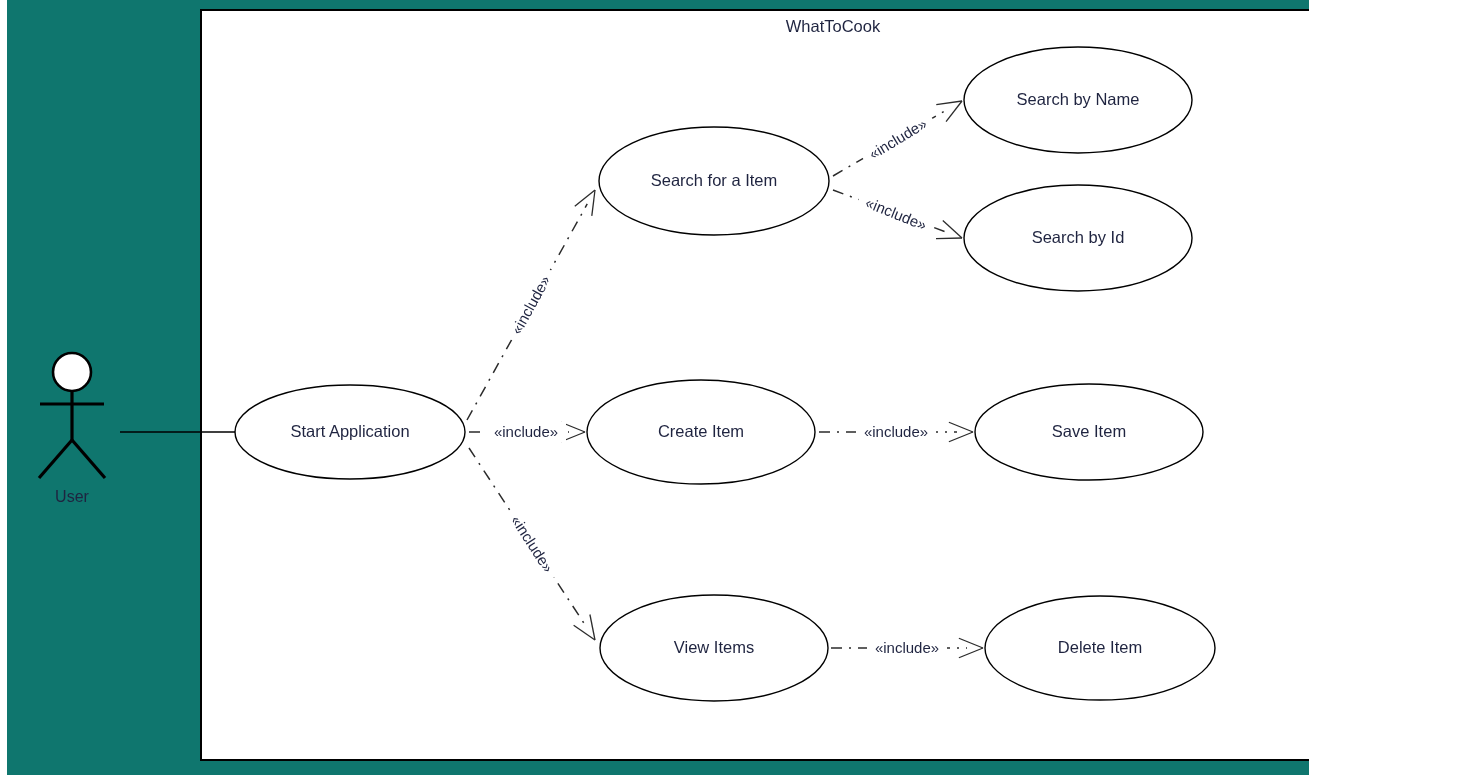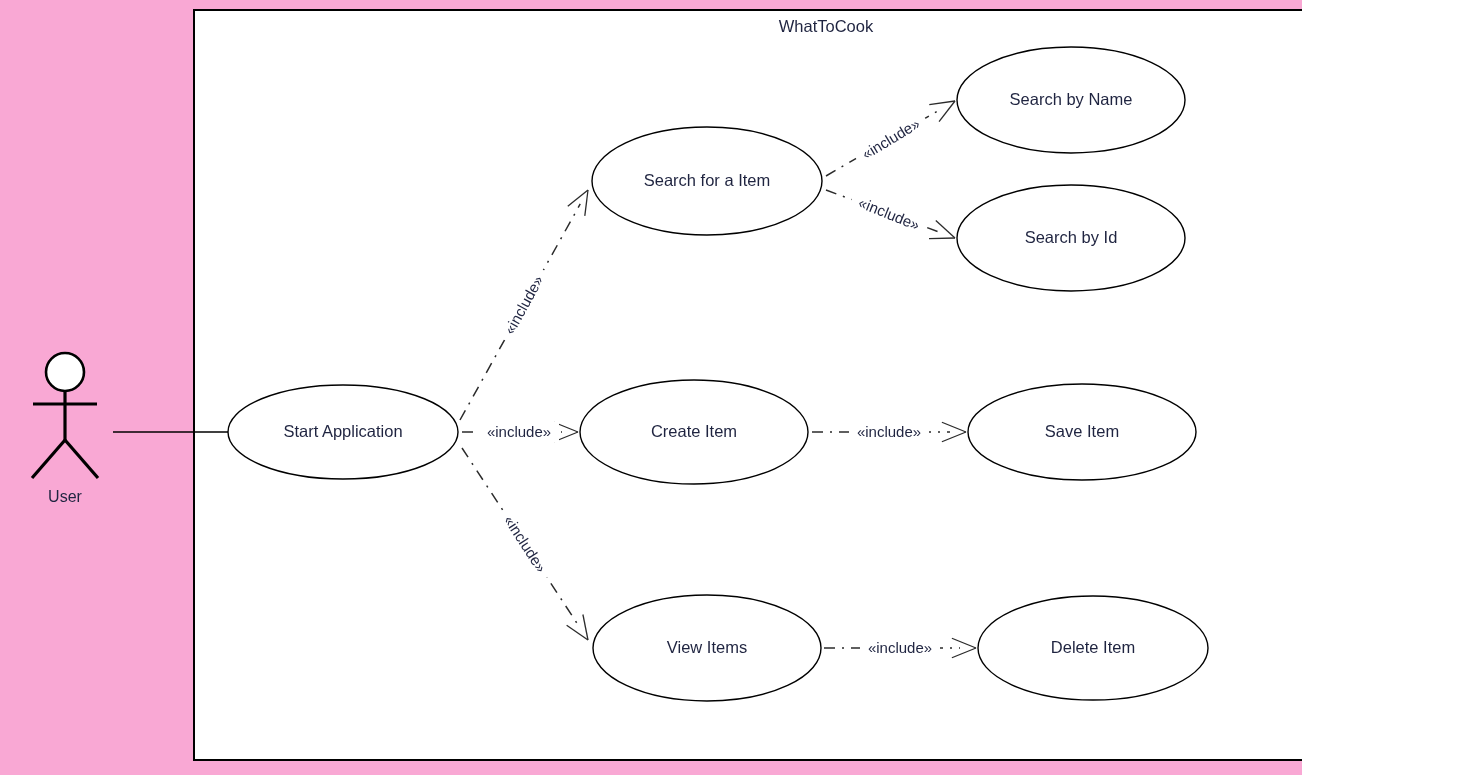--- a/index.html
+++ b/index.html
@@ -9,22 +9,23 @@
     background: #ffffff;
   }
   body {
     font-family: "Liberation Sans", sans-serif;
     color: #1a1a2e;
   }
   #diagram-root {
     position: relative;
     width: 1302px;
     height: 775px;
-    background: #f9a8d4;
+    background: #0f766e;
     overflow: hidden;
+    margin-left: 7px;
   }
   svg#uml-canvas {
     position: absolute;
     top: 0;
     left: 0;
     width: 1468px;
     height: 775px;
     display: block;
   }
   .node-shape {

